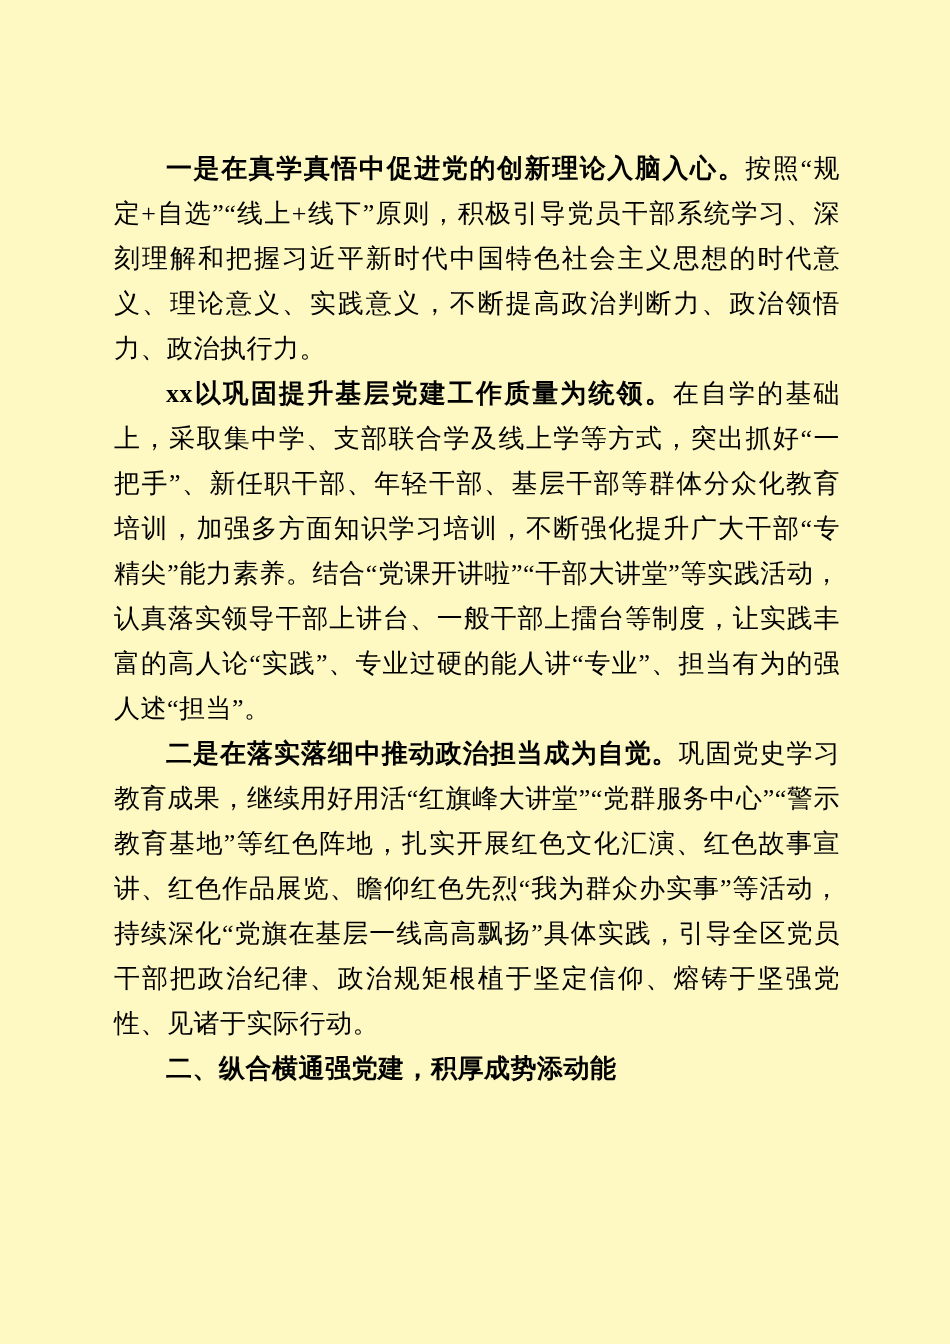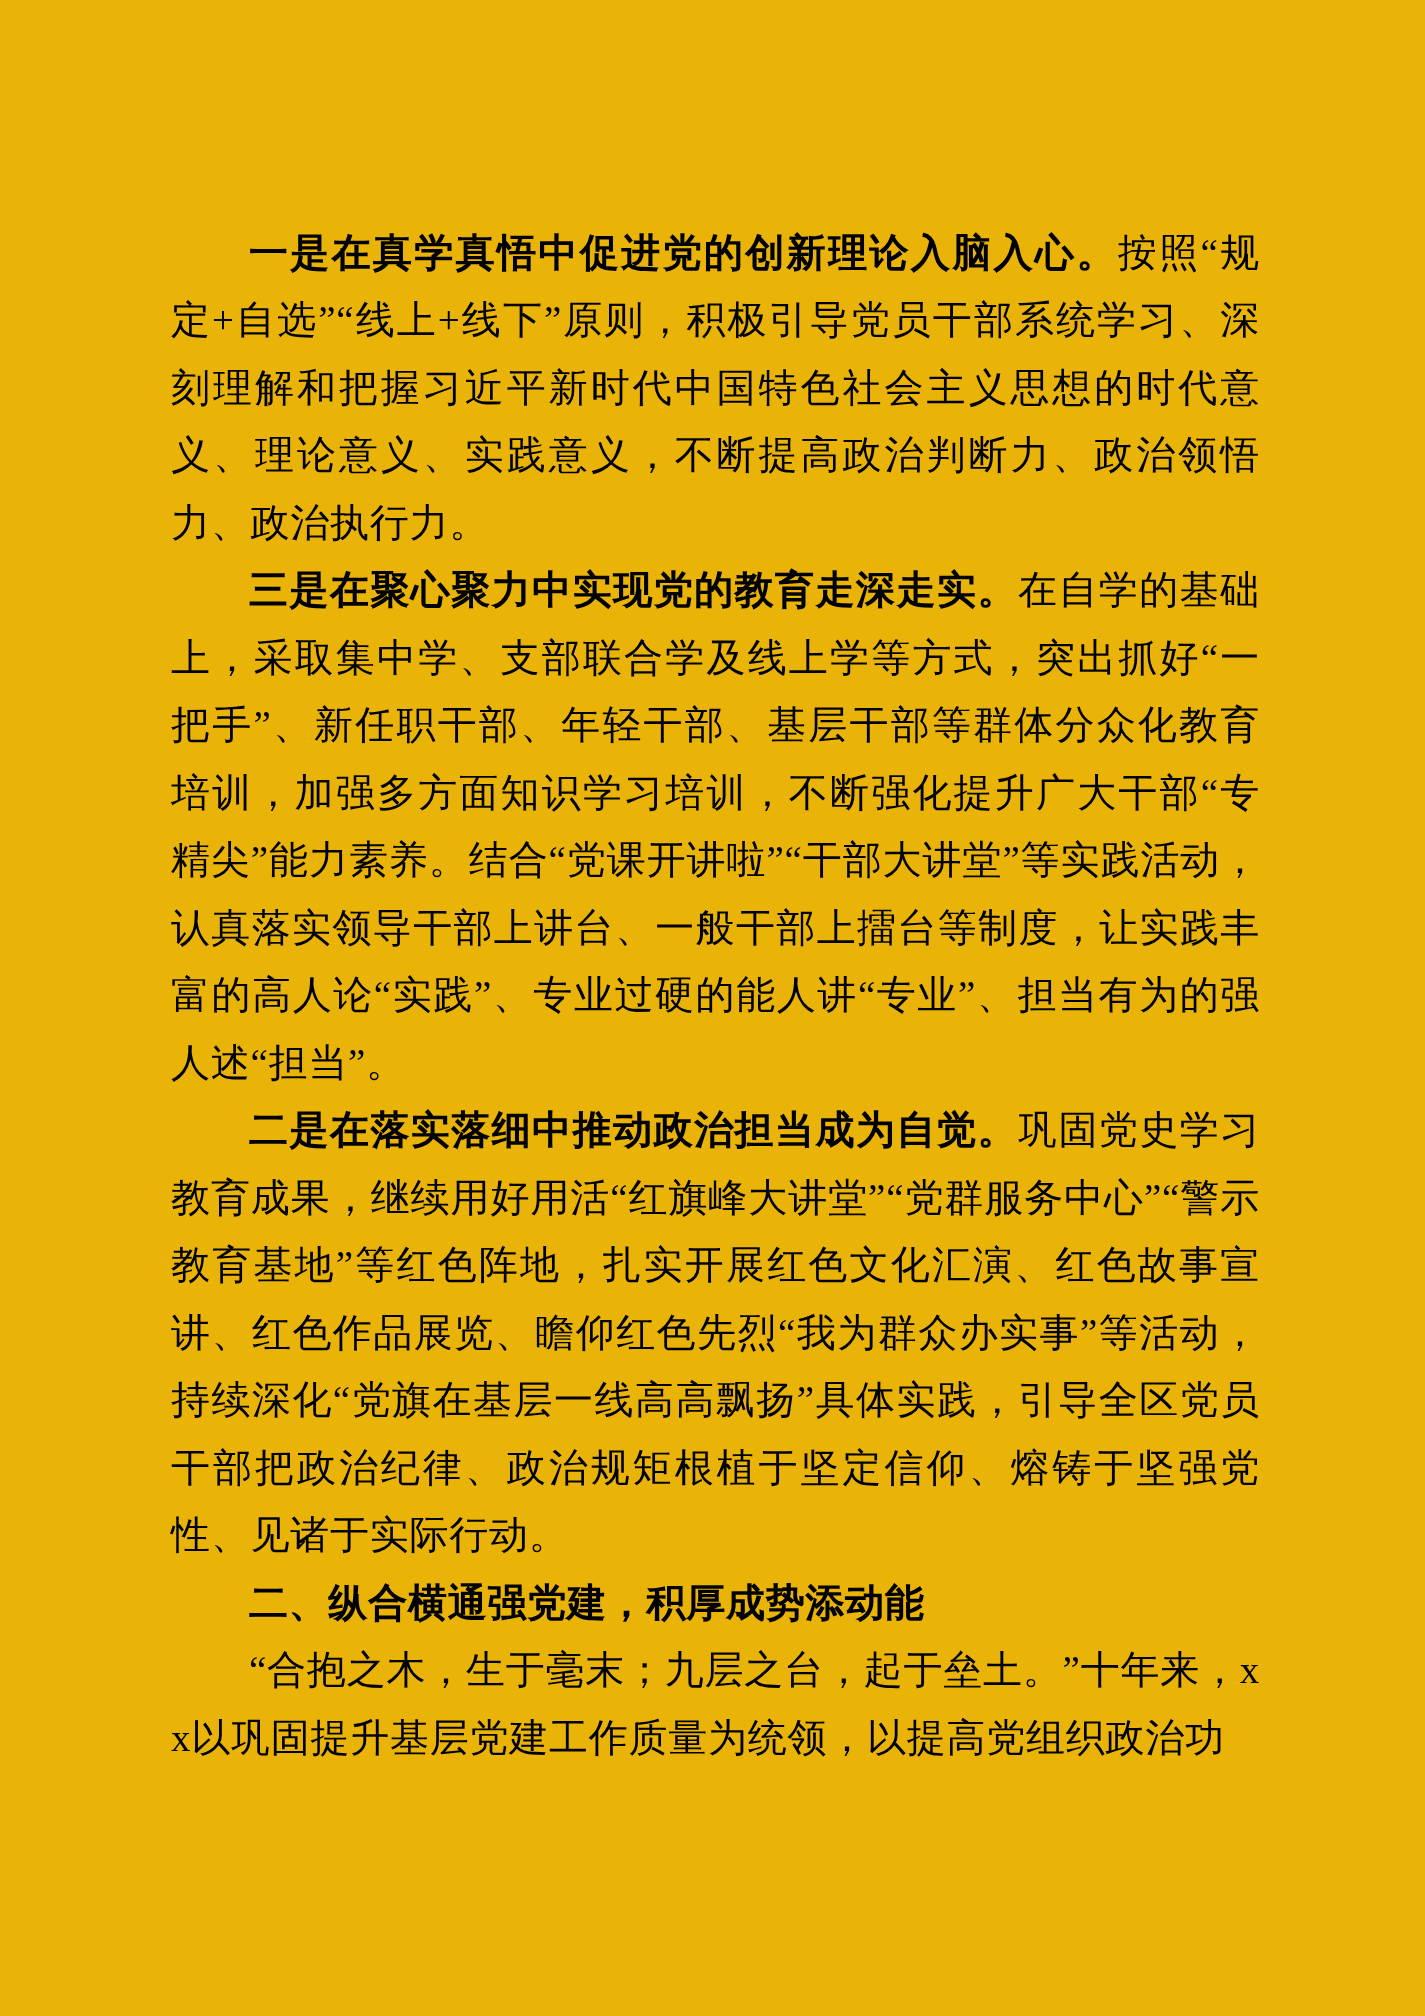--- a/index.html
+++ b/index.html
@@ -8,21 +8,21 @@
   }
   body {
     width: 950px;
     height: 1344px;
     overflow: hidden;
     font-family: "Liberation Serif", "DejaVu Serif", serif;
   }
   .page {
     width: 950px;
     height: 1344px;
-    background: #eab308;
+    background: #fef9c3;
     padding: 146px 110px 0 114px;
     color: #000000;
     font-size: 26px;
     line-height: 45px;
   }
   .para {
     text-align: justify;
     text-justify: inter-ideograph;
     text-indent: 2em;
     letter-spacing: 0.5px;
@@ -35,21 +35,20 @@
     font-weight: 700;
   }
 </style>
 </head>
 <body>
 
 <div class="page">
 
   <p class="para"><span class="lead">一是在真学真悟中促进党的创新理论入脑入心。</span><span>按照“规定+自选”“线上+线下”原则，积极引导党员干部系统学习、深刻理解和把握习近平新时代中国特色社会主义思想的时代意义、理论意义、实践意义，不断提高政治判断力、政治领悟力、政治执行力。</span></p>
 
-  <p class="para"><span class="lead">三是在聚心聚力中实现党的教育走深走实。</span><span>在自学的基础上，采取集中学、支部联合学及线上学等方式，突出抓好“一把手”、新任职干部、年轻干部、基层干部等群体分众化教育培训，加强多方面知识学习培训，不断强化提升广大干部“专精尖”能力素养。结合“党课开讲啦”“干部大讲堂”等实践活动，认真落实领导干部上讲台、一般干部上擂台等制度，让实践丰富的高人论“实践”、专业过硬的能人讲“专业”、担当有为的强人述“担当”。</span></p>
+  <p class="para"><span class="lead">xx以巩固提升基层党建工作质量为统领。</span><span>在自学的基础上，采取集中学、支部联合学及线上学等方式，突出抓好“一把手”、新任职干部、年轻干部、基层干部等群体分众化教育培训，加强多方面知识学习培训，不断强化提升广大干部“专精尖”能力素养。结合“党课开讲啦”“干部大讲堂”等实践活动，认真落实领导干部上讲台、一般干部上擂台等制度，让实践丰富的高人论“实践”、专业过硬的能人讲“专业”、担当有为的强人述“担当”。</span></p>
 
   <p class="para"><span class="lead">二是在落实落细中推动政治担当成为自觉。</span><span>巩固党史学习教育成果，继续用好用活“红旗峰大讲堂”“党群服务中心”“警示教育基地”等红色阵地，扎实开展红色文化汇演、红色故事宣讲、红色作品展览、瞻仰红色先烈“我为群众办实事”等活动，持续深化“党旗在基层一线高高飘扬”具体实践，引导全区党员干部把政治纪律、政治规矩根植于坚定信仰、熔铸于坚强党性、见诸于实际行动。</span></p>
 
   <p class="para heading">二、纵合横通强党建，积厚成势添动能</p>
 
-  <p class="para">“合抱之木，生于毫末；九层之台，起于垒土。”十年来，xx以巩固提升基层党建工作质量为统领，以提高党组织政治功</p>
 
 </div>
 
 </body></html>

